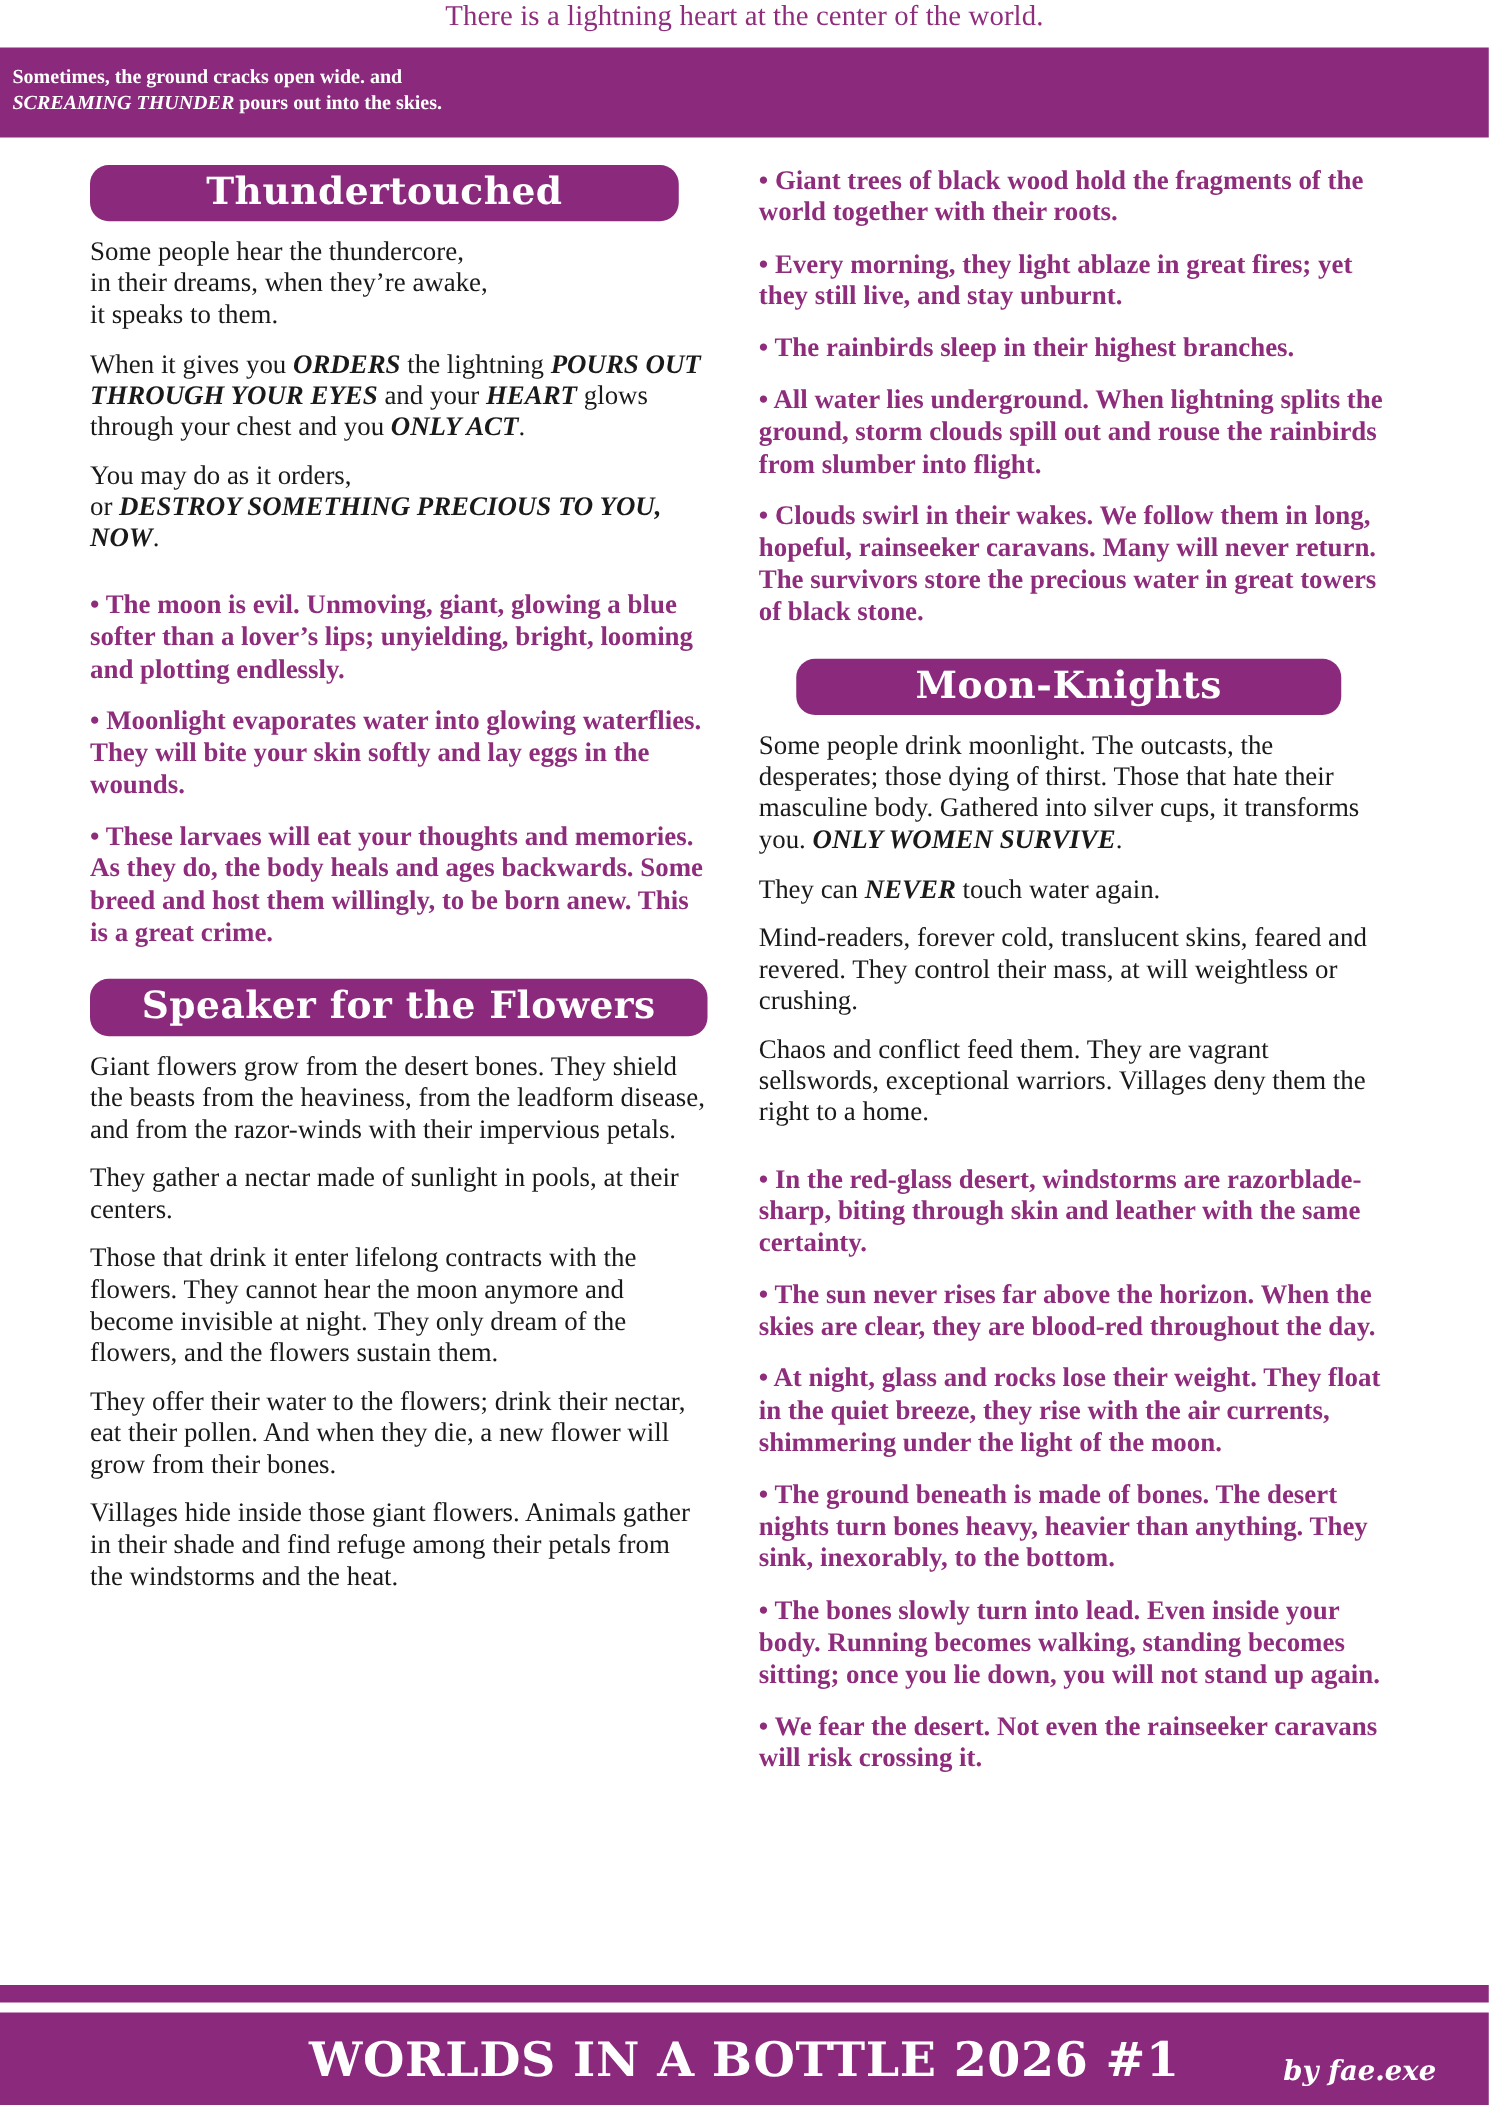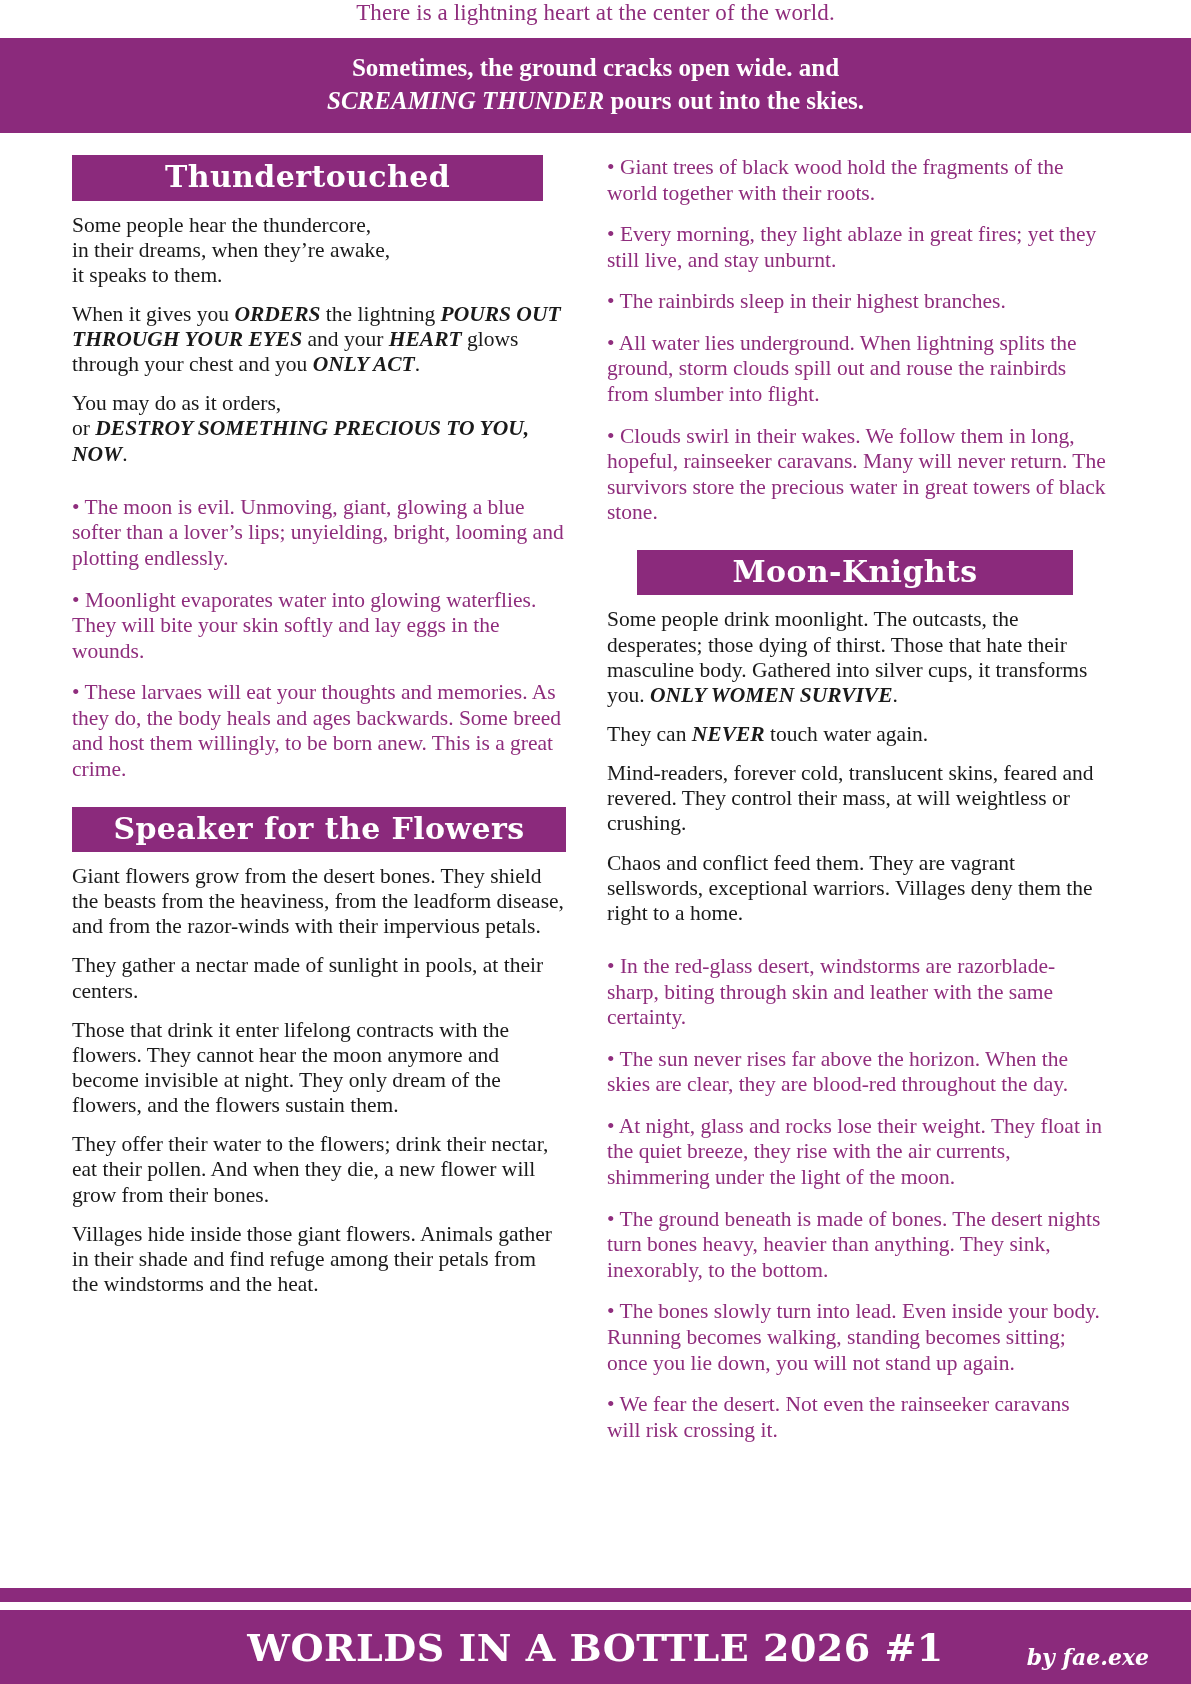--- a/index.html
+++ b/index.html
@@ -26,23 +26,23 @@
     text-align: center;
     font-size: 23px;
     color: #8f2d7d;
     letter-spacing: 0.1px;
   }
   
   .banner {
     margin-top: 12px;
     background: #8b2a7c;
     color: #ffffff;
-    text-align: center;
+    text-align: left;
     padding: 14px 10px 16px 10px;
-    font-size: 25px;
+    font-size: 16px;
     font-weight: bold;
     line-height: 1.3;
   }
   .banner .line2 em {
   }
   
   .columns {
     display: flex;
     padding: 22px 62px 0 72px;
     box-sizing: border-box;
@@ -60,40 +60,42 @@
     background: #8b2a7c;
     color: #ffffff;
     font-family: "DejaVu Serif", serif;
     font-size: 30px;
     font-weight: bold;
     text-align: center;
     margin: 0 0 12px 0;
     padding: 6px 8px 8px 8px;
     letter-spacing: 0.4px;
     line-height: 1.05;
+    border-radius: 15px;
   }
   h2.head-thunder { width: 455px; }
   h2.head-speaker { width: 478px; }
   h2.head-moon { width: 420px; margin-left: 30px; }
 
   p.blk {
     color: #1a1a1a;
     font-size: 21.5px;
     line-height: 1.17;
     margin: 0 0 14px 0;
   }
   p.blk b, p.blk strong {
     font-weight: bold;
     font-style: italic;
   }
   p.bullet {
     color: #8f2d7d;
     font-size: 21.5px;
     line-height: 1.19;
     margin: 0 0 16px 0;
+    font-weight: bold;
   }
   .spacer-md { height: 14px; }
   .spacer-sm { height: 8px; }
 
   
   .footer-wrap {
     position: absolute;
     left: 0;
     bottom: 0;
     width: 1191px;

